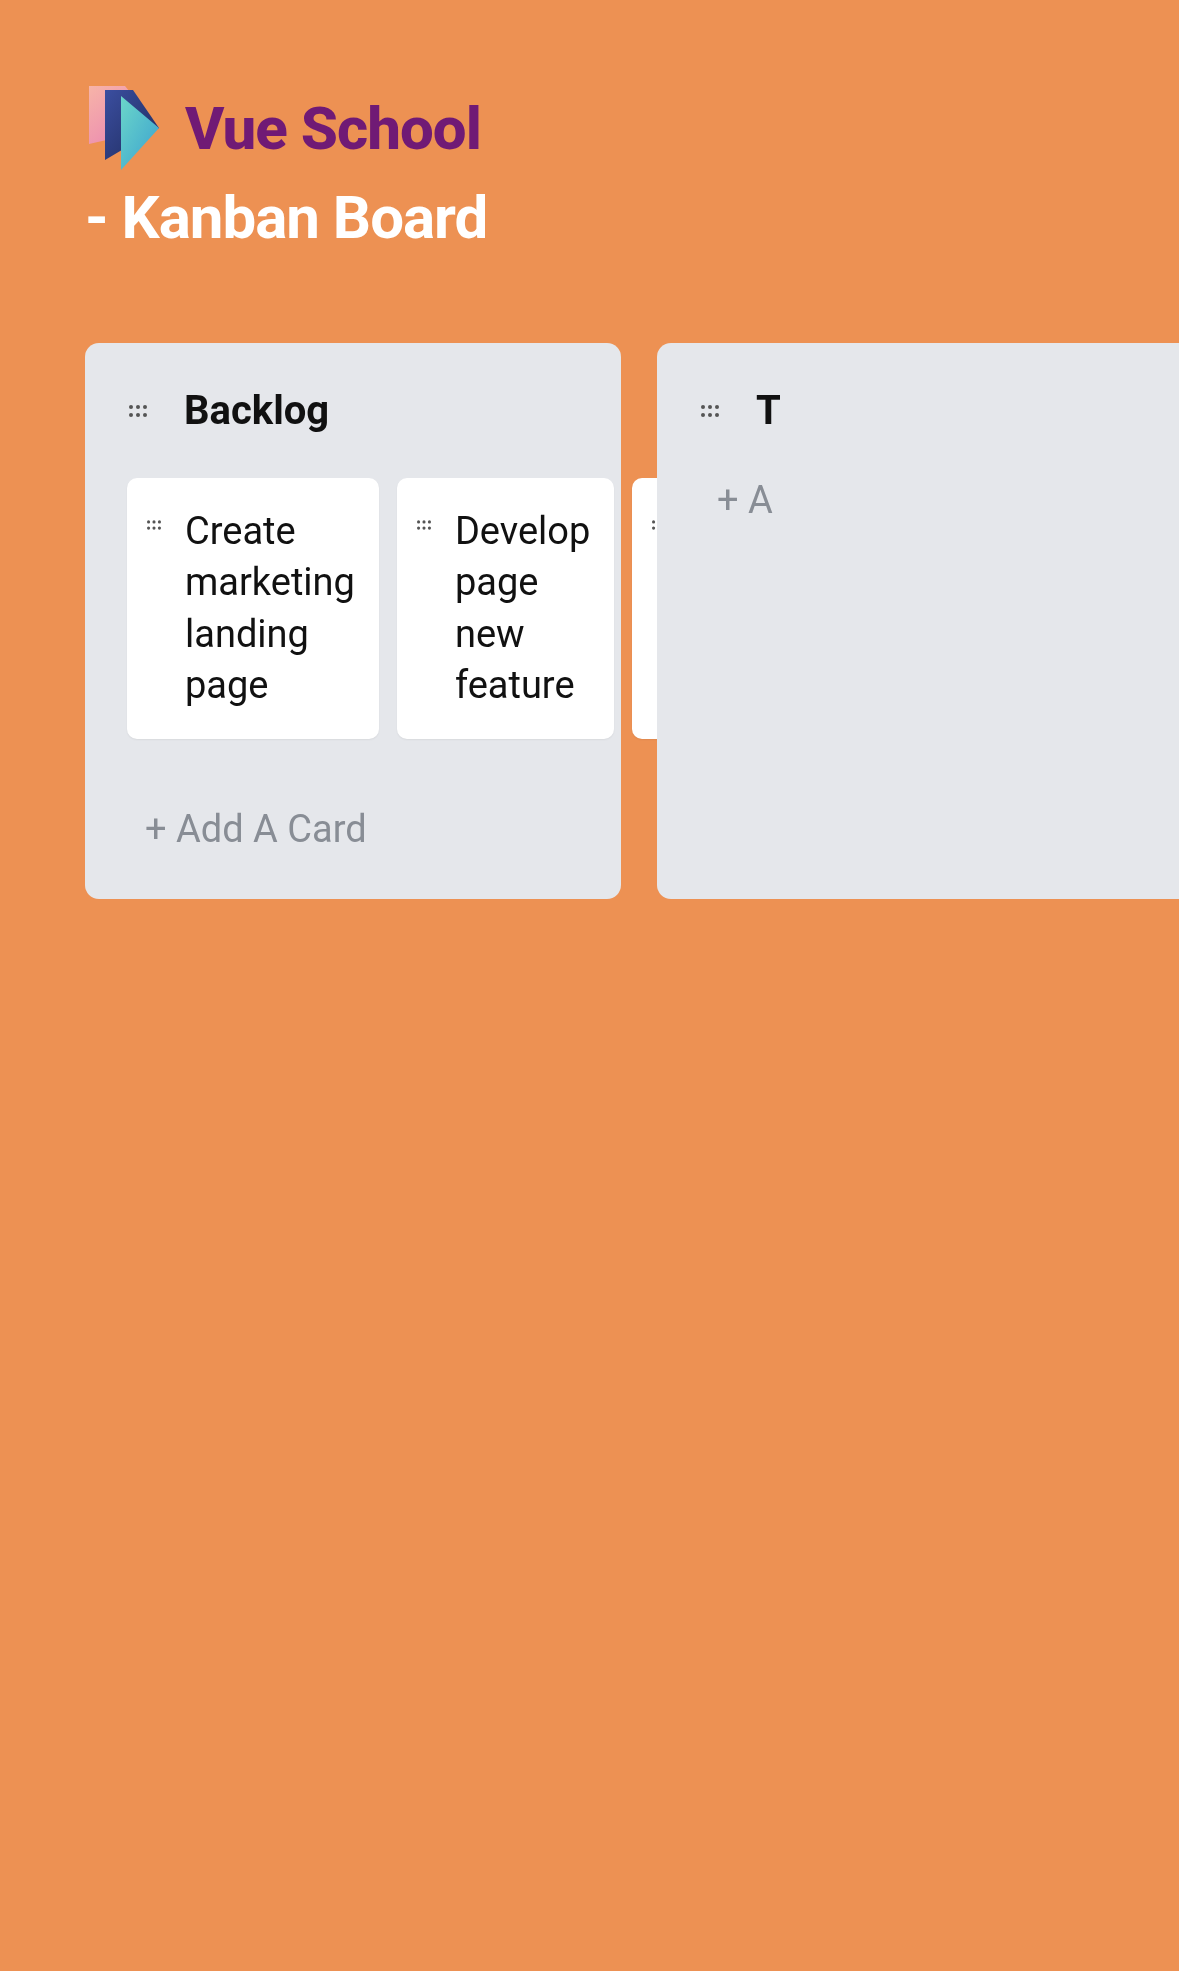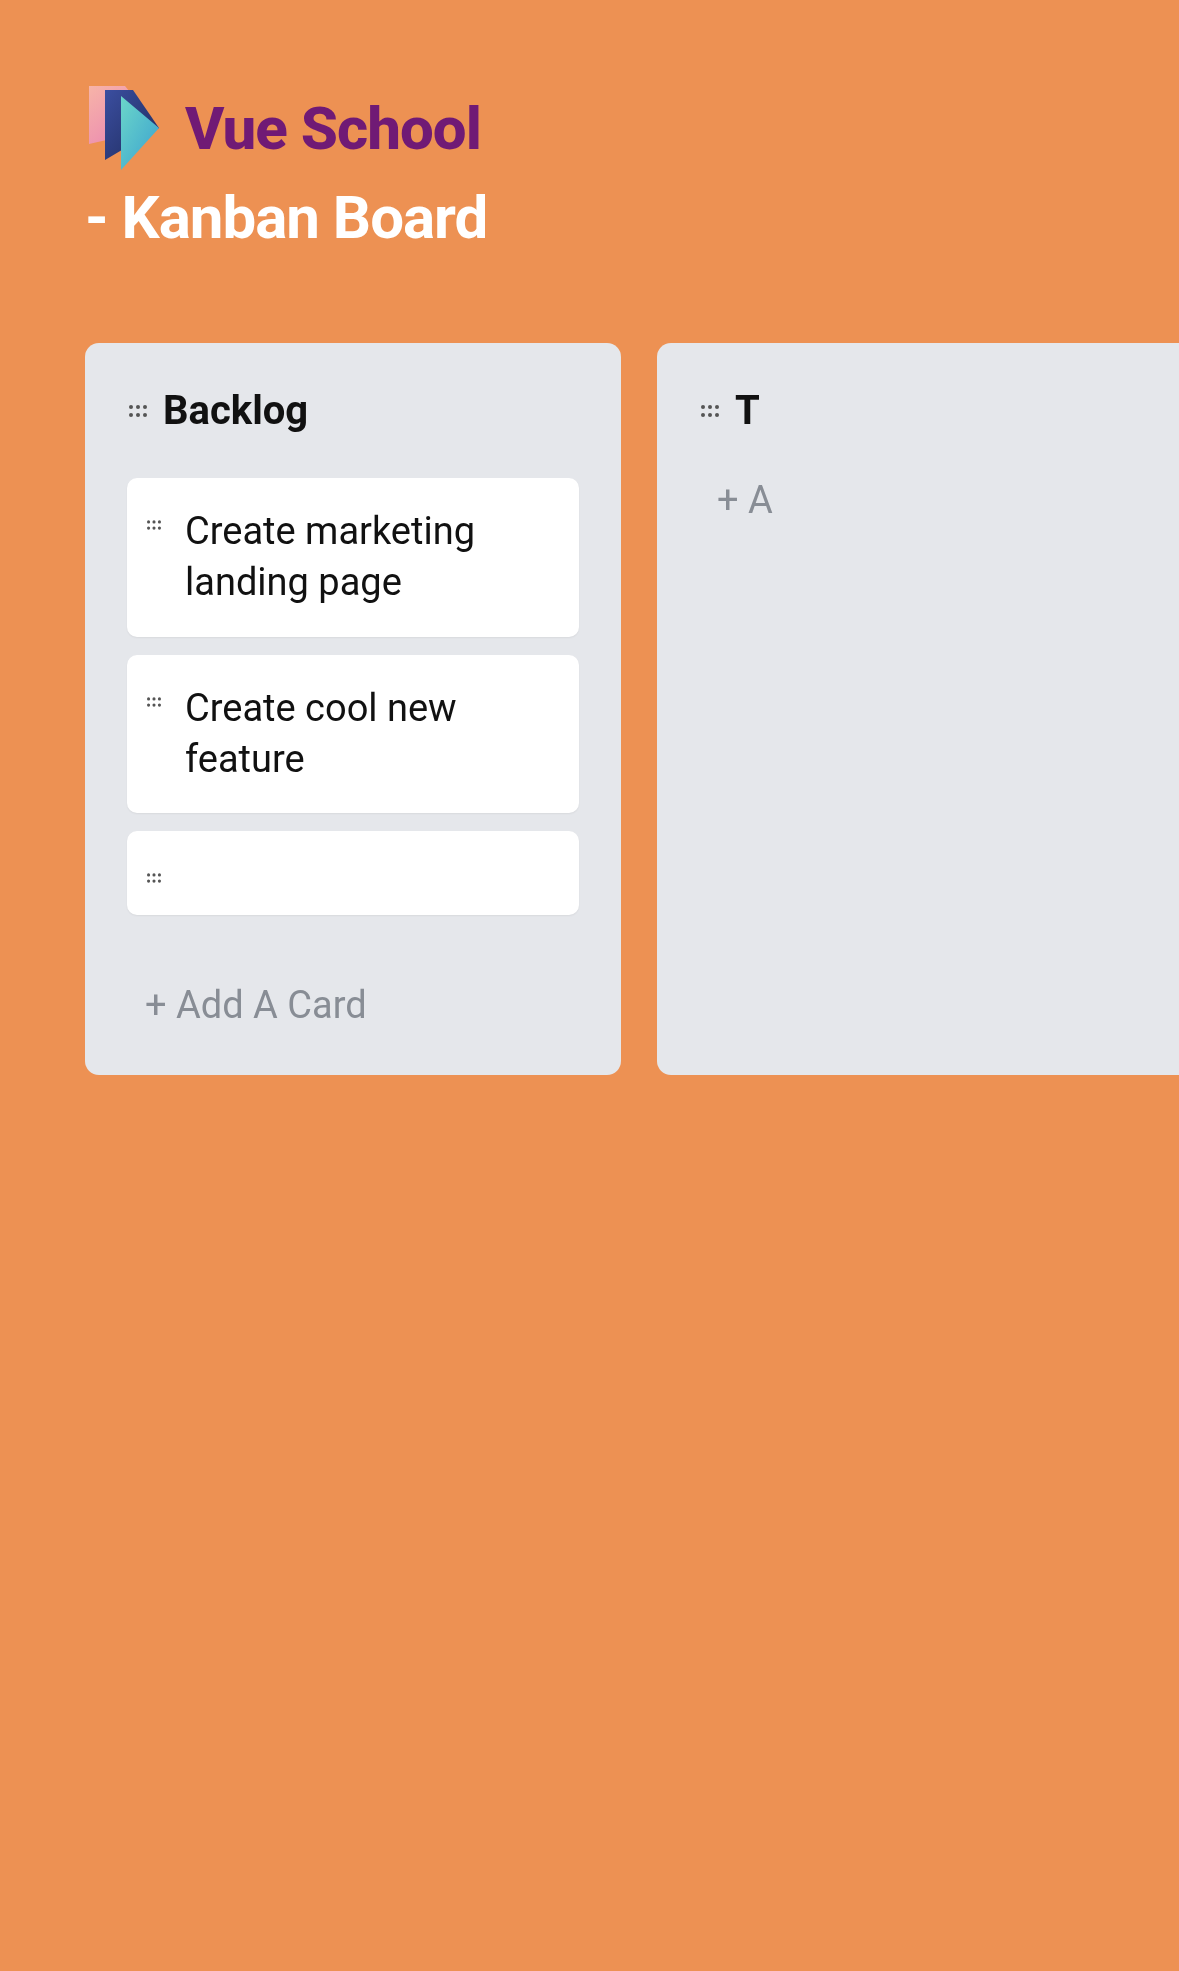--- a/index.html
+++ b/index.html
@@ -49,21 +49,21 @@
     .column {
       background: #e5e7eb;
       border-radius: 14px;
       width: 536px;
       flex: 0 0 536px;
       padding: 44px 42px 48px 42px;
     }
     .column-header {
       display: flex;
       align-items: center;
-      gap: 16px;
+      gap: 37px;
       margin-bottom: 44px;
       padding-left: 2px;
     }
     .column-title {
       font-size: 40px;
       font-weight: 700;
       color: #111111;
     }
     .drag-handle {
       width: 18px;
@@ -71,21 +71,21 @@
       display: inline-flex;
       align-items: center;
       justify-content: center;
       flex-shrink: 0;
     }
     .drag-handle svg {
       display: block;
     }
     .cards {
       display: flex;
-      flex-direction: column;
+      flex-direction: row;
       gap: 18px;
     }
     .card {
       background: #ffffff;
       border-radius: 10px;
       padding: 28px 24px 28px 18px;
       display: flex;
       align-items: flex-start;
       gap: 22px;
       box-shadow: 0 1px 2px rgba(0,0,0,0.06);
@@ -179,21 +179,21 @@
         <span class="drag-handle">
           <svg width="14" height="10" viewBox="0 0 18 12">
             <circle cx="2" cy="2" r="2" fill="#555"></circle>
             <circle cx="9" cy="2" r="2" fill="#555"></circle>
             <circle cx="16" cy="2" r="2" fill="#555"></circle>
             <circle cx="2" cy="10" r="2" fill="#555"></circle>
             <circle cx="9" cy="10" r="2" fill="#555"></circle>
             <circle cx="16" cy="10" r="2" fill="#555"></circle>
           </svg>
         </span>
-        <span class="card-text">Create cool new feature</span>
+        <span class="card-text">Develop page new feature</span>
       </div>
 
       <div class="card">
         <span class="drag-handle">
           <svg width="14" height="10" viewBox="0 0 18 12">
             <circle cx="2" cy="2" r="2" fill="#555"></circle>
             <circle cx="9" cy="2" r="2" fill="#555"></circle>
             <circle cx="16" cy="2" r="2" fill="#555"></circle>
             <circle cx="2" cy="10" r="2" fill="#555"></circle>
             <circle cx="9" cy="10" r="2" fill="#555"></circle>

